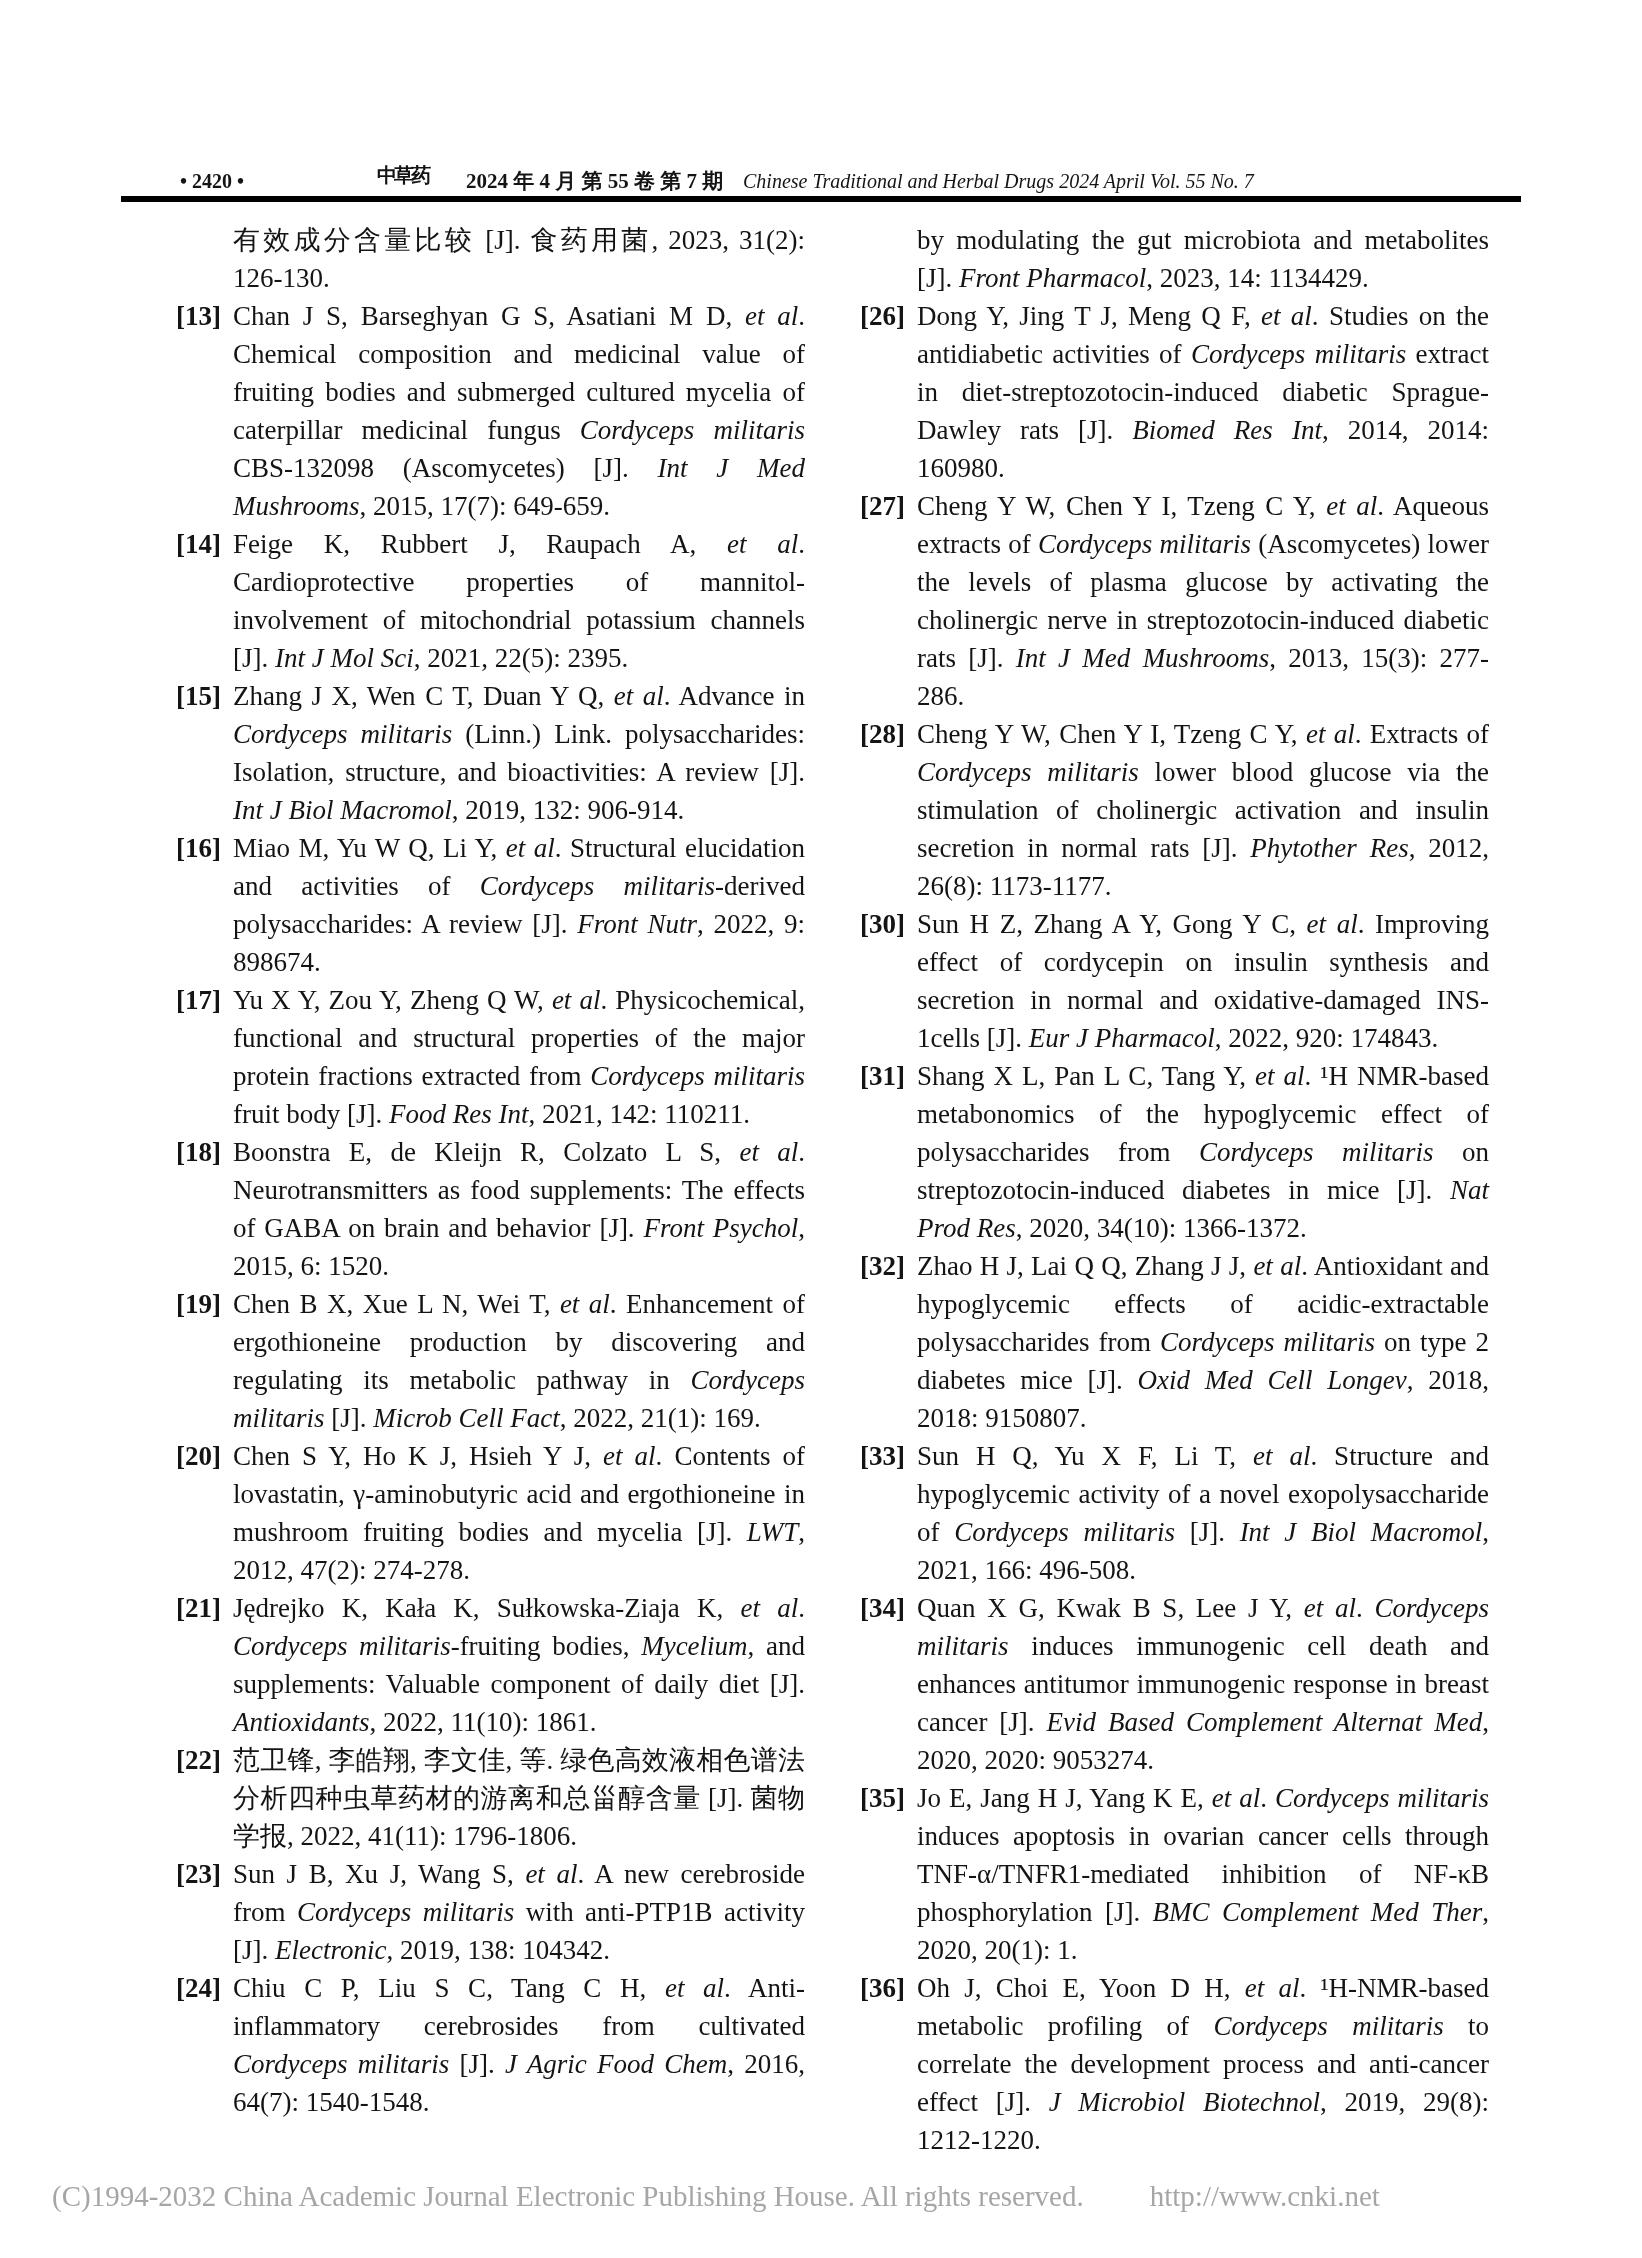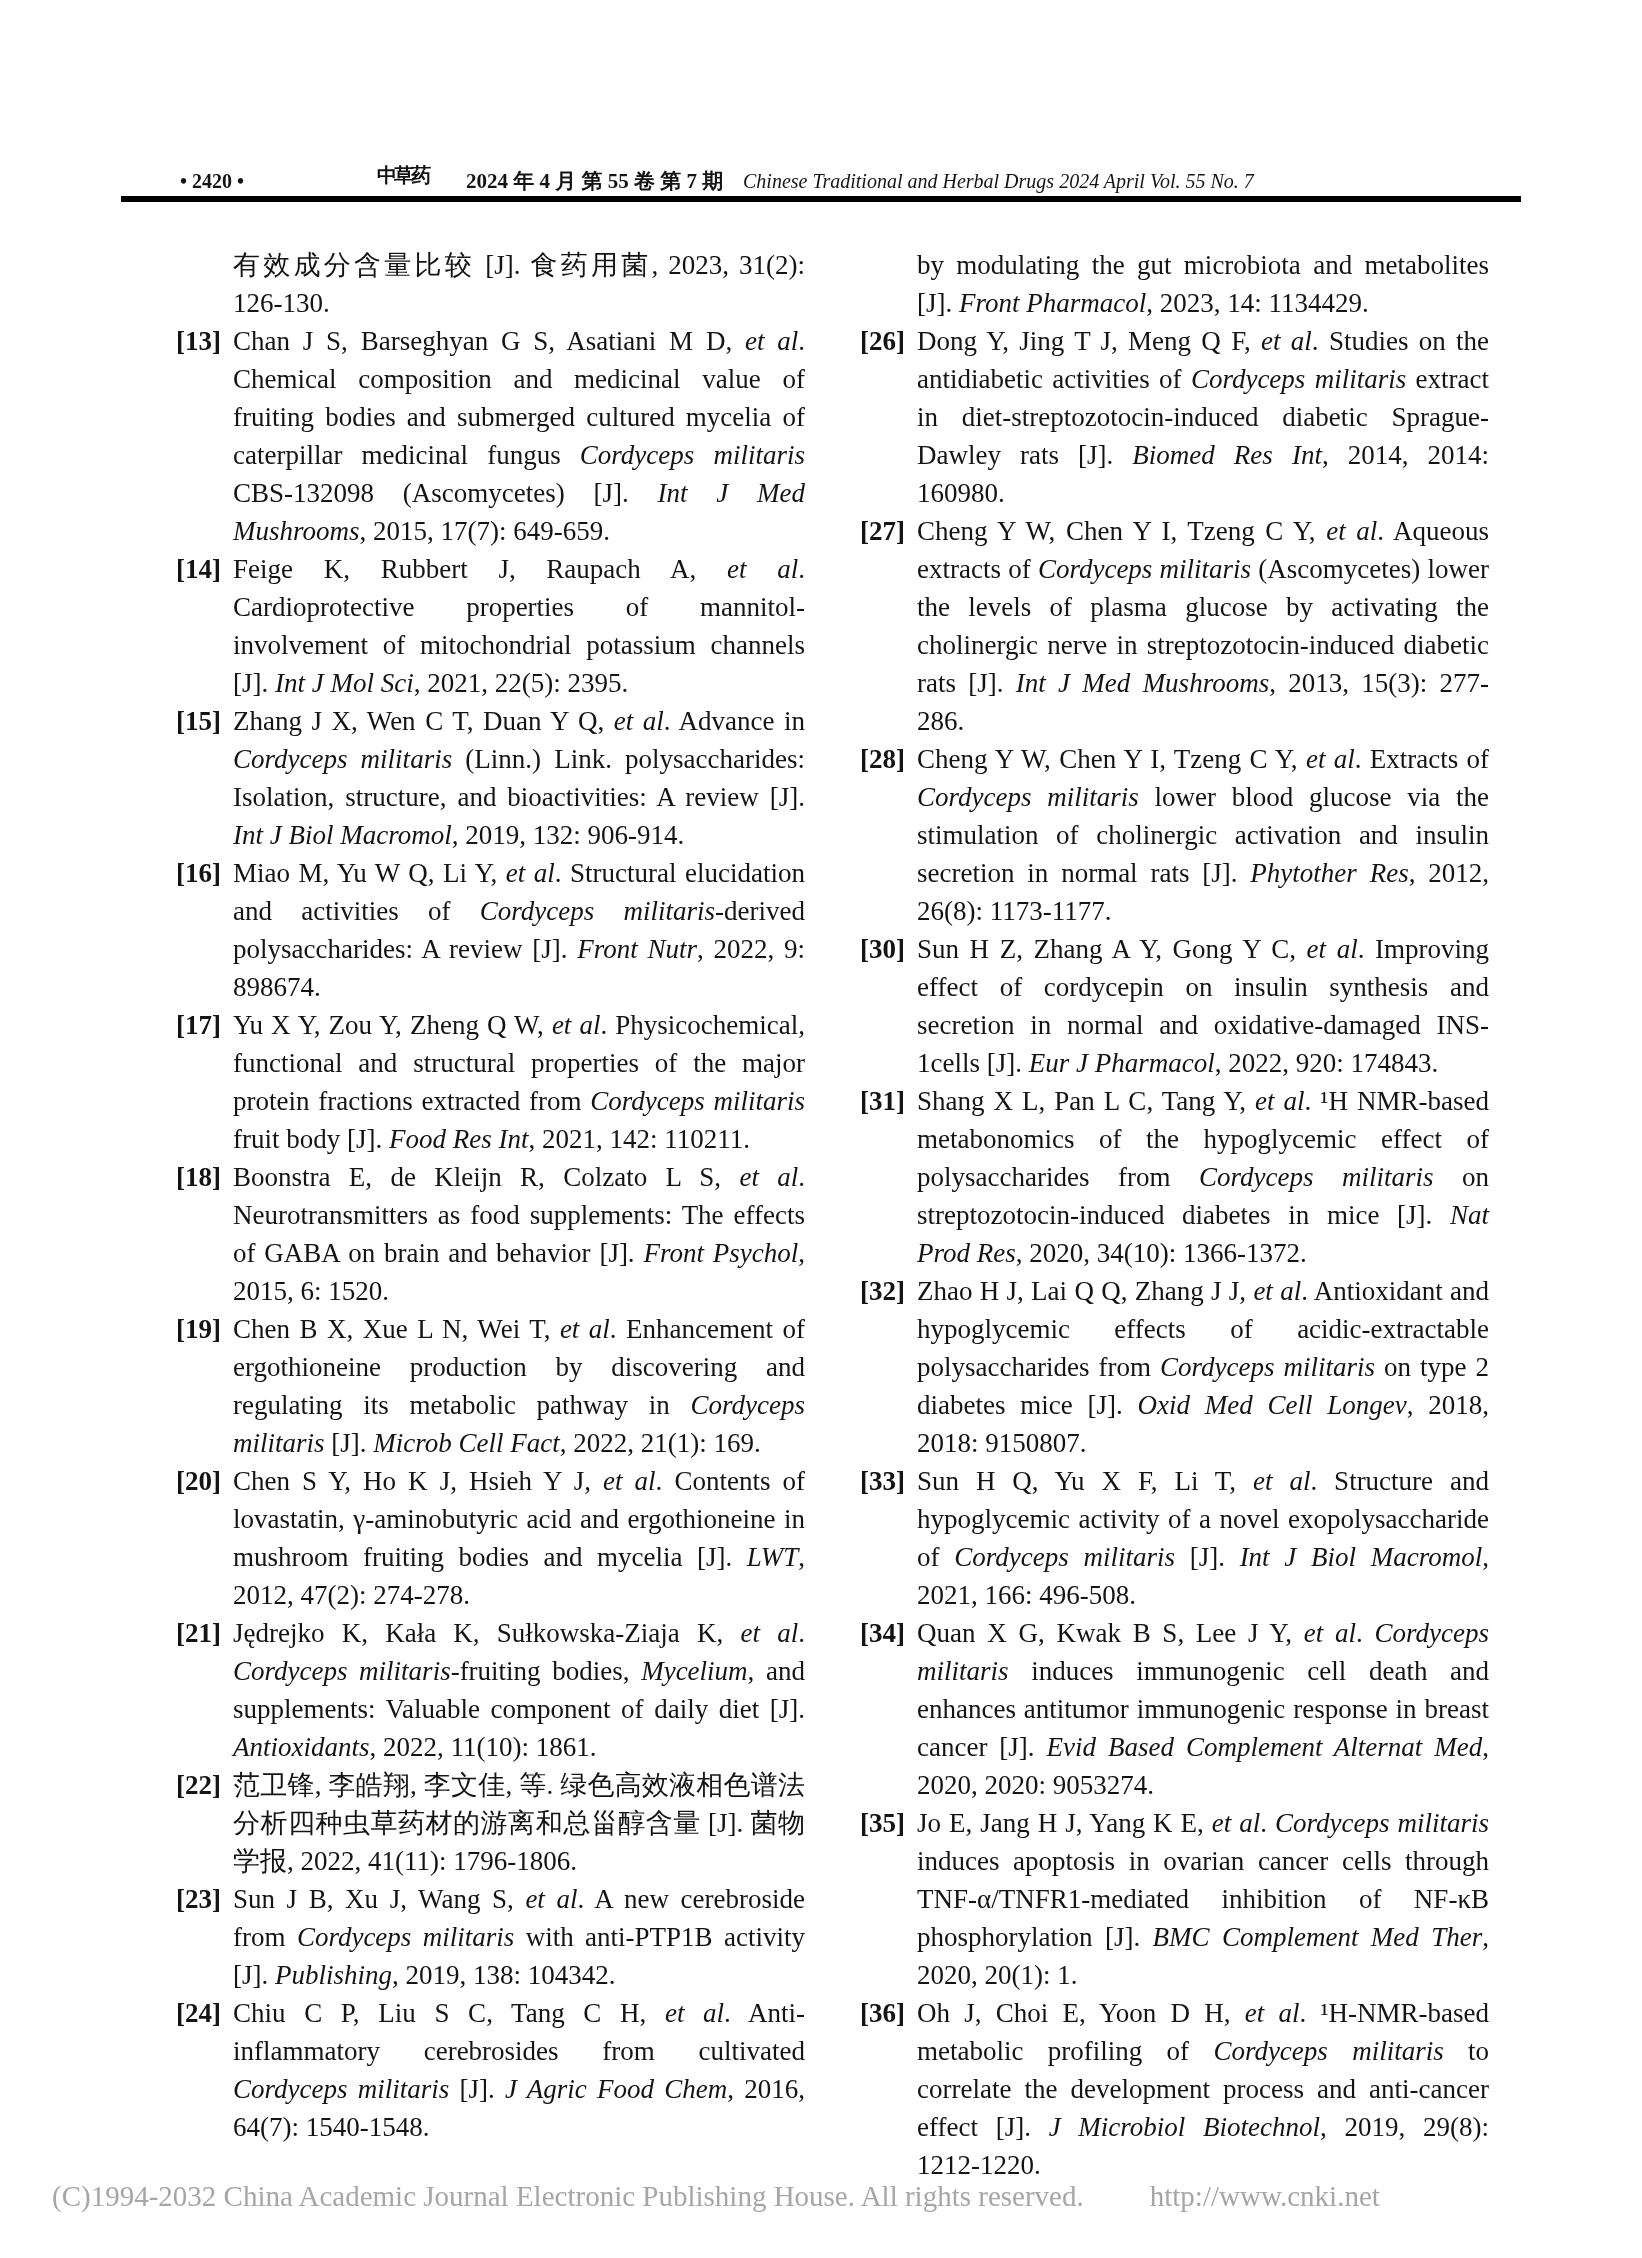--- a/index.html
+++ b/index.html
@@ -30,21 +30,21 @@
     position: absolute; left: 743px; top: 170px;
     font-size: 20px; font-weight: normal; font-style: italic; white-space: nowrap;
   }
   .hdr-rule {
     position: absolute; left: 121px; top: 196px;
     width: 1400px; height: 5.8px; background: #000000;
   }
 
   
   .col {
-    position: absolute; top: 246px; width: 629px;
+    position: absolute; top: 221px; width: 629px;
     font-size: 27px; line-height: 38px;
     text-align: justify;
   }
   .col-left  { left: 176px; }
   .col-right { left: 860px; }
 
   .ref { position: relative; padding-left: 57px; }
   .ref-num { position: absolute; left: 0; top: 0; font-weight: bold; }
   .ref-text em { font-style: italic; }
 
@@ -71,21 +71,21 @@
       <div class="ref"><span class="ref-num">[13]</span><span class="ref-text"><span>Chan J S, Barseghyan G S, Asatiani M D, </span><em>et al</em><span>. Chemical composition and medicinal value of fruiting bodies and submerged cultured mycelia of caterpillar medicinal fungus </span><em>Cordyceps militaris</em><span> CBS-132098 (Ascomycetes) [J]. </span><em>Int J Med Mushrooms</em><span>, 2015, 17(7): 649-659.</span></span></div>
       <div class="ref"><span class="ref-num">[14]</span><span class="ref-text"><span>Feige K, Rubbert J, Raupach A, </span><em>et al</em><span>. Cardioprotective properties of mannitol-involvement of mitochondrial potassium channels [J]. </span><em>Int J Mol Sci</em><span>, 2021, 22(5): 2395.</span></span></div>
       <div class="ref"><span class="ref-num">[15]</span><span class="ref-text"><span>Zhang J X, Wen C T, Duan Y Q, </span><em>et al</em><span>. Advance in </span><em>Cordyceps militaris</em><span> (Linn.) Link. polysaccharides: Isolation, structure, and bioactivities: A review [J]. </span><em>Int J Biol Macromol</em><span>, 2019, 132: 906-914.</span></span></div>
       <div class="ref"><span class="ref-num">[16]</span><span class="ref-text"><span>Miao M, Yu W Q, Li Y, </span><em>et al</em><span>. Structural elucidation and activities of </span><em>Cordyceps militaris</em><span>-derived polysaccharides: A review [J]. </span><em>Front Nutr</em><span>, 2022, 9: 898674.</span></span></div>
       <div class="ref"><span class="ref-num">[17]</span><span class="ref-text"><span>Yu X Y, Zou Y, Zheng Q W, </span><em>et al</em><span>. Physicochemical, functional and structural properties of the major protein fractions extracted from </span><em>Cordyceps militaris</em><span> fruit body [J]. </span><em>Food Res Int</em><span>, 2021, 142: 110211.</span></span></div>
       <div class="ref"><span class="ref-num">[18]</span><span class="ref-text"><span>Boonstra E, de Kleijn R, Colzato L S, </span><em>et al</em><span>. Neurotransmitters as food supplements: The effects of GABA on brain and behavior [J]. </span><em>Front Psychol</em><span>, 2015, 6: 1520.</span></span></div>
       <div class="ref"><span class="ref-num">[19]</span><span class="ref-text"><span>Chen B X, Xue L N, Wei T, </span><em>et al</em><span>. Enhancement of ergothioneine production by discovering and regulating its metabolic pathway in </span><em>Cordyceps militaris</em><span> [J]. </span><em>Microb Cell Fact</em><span>, 2022, 21(1): 169.</span></span></div>
       <div class="ref"><span class="ref-num">[20]</span><span class="ref-text"><span>Chen S Y, Ho K J, Hsieh Y J, </span><em>et al</em><span>. Contents of lovastatin, γ-aminobutyric acid and ergothioneine in mushroom fruiting bodies and mycelia [J]. </span><em>LWT</em><span>, 2012, 47(2): 274-278.</span></span></div>
       <div class="ref"><span class="ref-num">[21]</span><span class="ref-text"><span>Jędrejko K, Kała K, Sułkowska-Ziaja K, </span><em>et al</em><span>. </span><em>Cordyceps militaris</em><span>-fruiting bodies, </span><em>Mycelium</em><span>, and supplements: Valuable component of daily diet [J]. </span><em>Antioxidants</em><span>, 2022, 11(10): 1861.</span></span></div>
       <div class="ref"><span class="ref-num">[22]</span><span class="ref-text"><span>范卫锋, 李皓翔, 李文佳, 等. 绿色高效液相色谱法分析四种虫草药材的游离和总甾醇含量 [J]. 菌物学报, 2022, 41(11): 1796-1806.</span></span></div>
-      <div class="ref"><span class="ref-num">[23]</span><span class="ref-text"><span>Sun J B, Xu J, Wang S, </span><em>et al</em><span>. A new cerebroside from </span><em>Cordyceps militaris</em><span> with anti-PTP1B activity [J]. </span><em>Publishing</em><span>, 2019, 138: 104342.</span></span></div>
+      <div class="ref"><span class="ref-num">[23]</span><span class="ref-text"><span>Sun J B, Xu J, Wang S, </span><em>et al</em><span>. A new cerebroside from </span><em>Cordyceps militaris</em><span> with anti-PTP1B activity [J]. </span><em>Electronic</em><span>, 2019, 138: 104342.</span></span></div>
       <div class="ref"><span class="ref-num">[24]</span><span class="ref-text"><span>Chiu C P, Liu S C, Tang C H, </span><em>et al</em><span>. Anti-inflammatory cerebrosides from cultivated </span><em>Cordyceps militaris</em><span> [J]. </span><em>J Agric Food Chem</em><span>, 2016, 64(7): 1540-1548.</span></span></div>
     </div>
   <div class="col col-right" id="col-right">
       <div class="ref"><span class="ref-text"><span>by modulating the gut microbiota and metabolites [J]. </span><em>Front Pharmacol</em><span>, 2023, 14: 1134429.</span></span></div>
       <div class="ref"><span class="ref-num">[26]</span><span class="ref-text"><span>Dong Y, Jing T J, Meng Q F, </span><em>et al</em><span>. Studies on the antidiabetic activities of </span><em>Cordyceps militaris</em><span> extract in diet-streptozotocin-induced diabetic Sprague-Dawley rats [J]. </span><em>Biomed Res Int</em><span>, 2014, 2014: 160980.</span></span></div>
       <div class="ref"><span class="ref-num">[27]</span><span class="ref-text"><span>Cheng Y W, Chen Y I, Tzeng C Y, </span><em>et al</em><span>. Aqueous extracts of </span><em>Cordyceps militaris</em><span> (Ascomycetes) lower the levels of plasma glucose by activating the cholinergic nerve in streptozotocin-induced diabetic rats [J]. </span><em>Int J Med Mushrooms</em><span>, 2013, 15(3): 277-286.</span></span></div>
       <div class="ref"><span class="ref-num">[28]</span><span class="ref-text"><span>Cheng Y W, Chen Y I, Tzeng C Y, </span><em>et al</em><span>. Extracts of </span><em>Cordyceps militaris</em><span> lower blood glucose via the stimulation of cholinergic activation and insulin secretion in normal rats [J]. </span><em>Phytother Res</em><span>, 2012, 26(8): 1173-1177.</span></span></div>
       <div class="ref"><span class="ref-num">[30]</span><span class="ref-text"><span>Sun H Z, Zhang A Y, Gong Y C, </span><em>et al</em><span>. Improving effect of cordycepin on insulin synthesis and secretion in normal and oxidative-damaged INS-1cells [J]. </span><em>Eur J Pharmacol</em><span>, 2022, 920: 174843.</span></span></div>
       <div class="ref"><span class="ref-num">[31]</span><span class="ref-text"><span>Shang X L, Pan L C, Tang Y, </span><em>et al</em><span>. ¹H NMR-based metabonomics of the hypoglycemic effect of polysaccharides from </span><em>Cordyceps militaris</em><span> on streptozotocin-induced diabetes in mice [J]. </span><em>Nat Prod Res</em><span>, 2020, 34(10): 1366-1372.</span></span></div>
       <div class="ref"><span class="ref-num">[32]</span><span class="ref-text"><span>Zhao H J, Lai Q Q, Zhang J J, </span><em>et al</em><span>. Antioxidant and hypoglycemic effects of acidic-extractable polysaccharides from </span><em>Cordyceps militaris</em><span> on type 2 diabetes mice [J]. </span><em>Oxid Med Cell Longev</em><span>, 2018, 2018: 9150807.</span></span></div>

